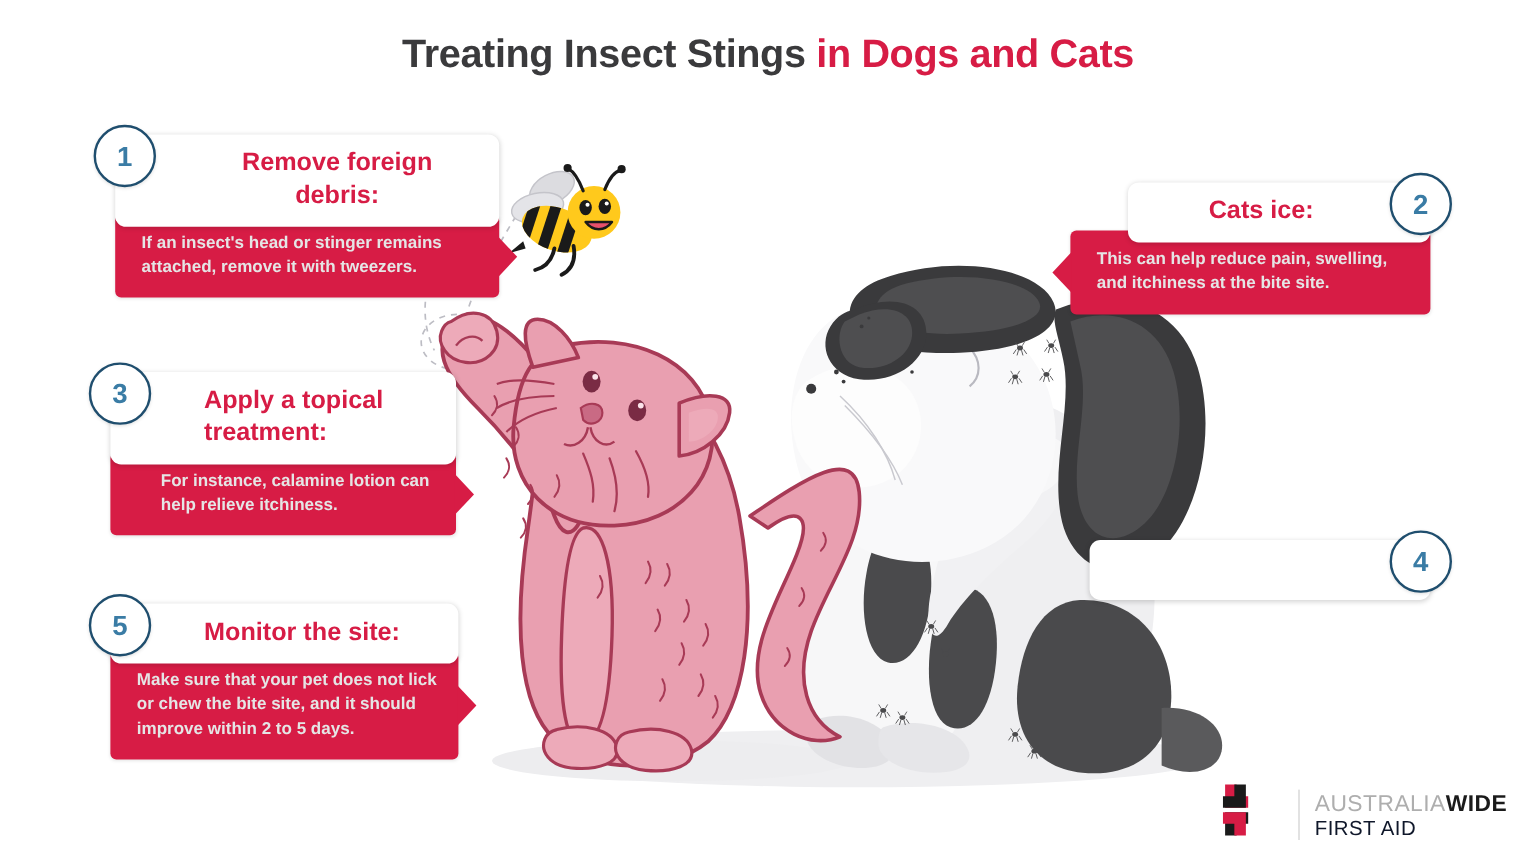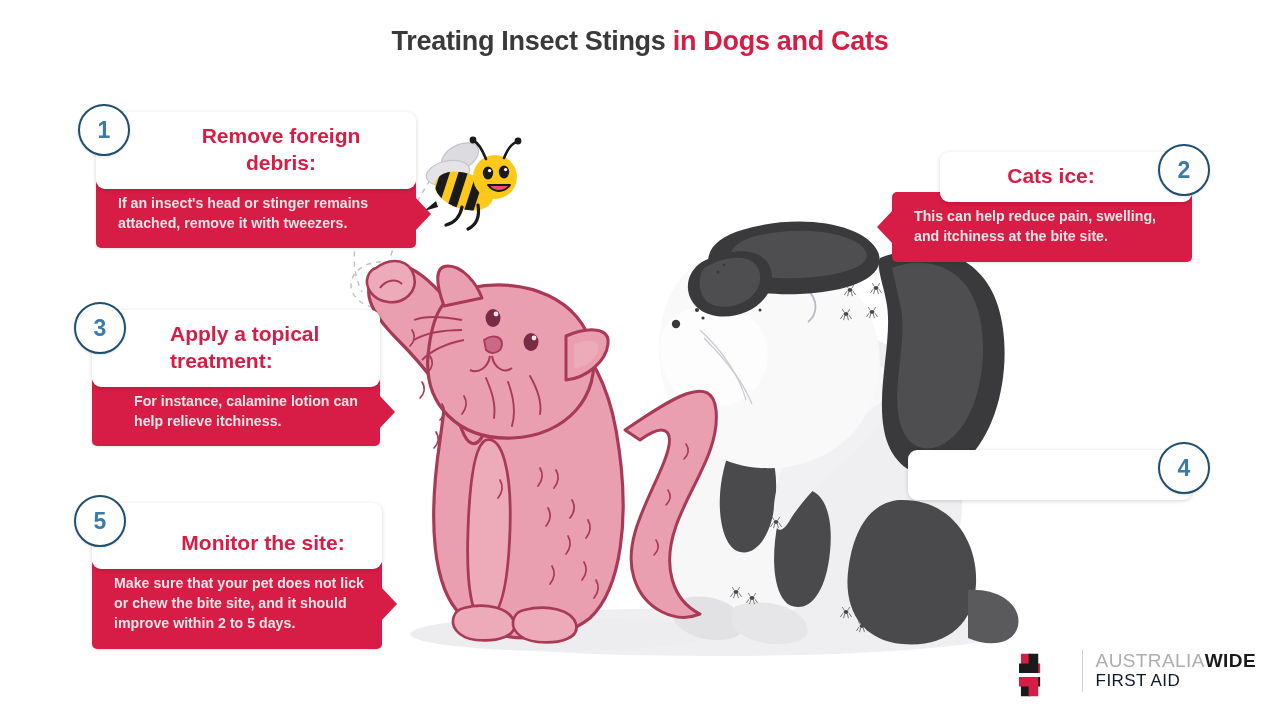--- a/index.html
+++ b/index.html
@@ -9,21 +9,21 @@
     background:#ffffff;
     font-family:"Liberation Sans", sans-serif;
     position:relative;
   }
   .stage { position:relative; width:1280px; height:720px; }
 
   
   .title {
     position:absolute; top:26px; left:0; width:1280px;
     text-align:center;
-    font-size:27px; font-weight:bold; letter-spacing:-0.3px;
+    font-size:33px; font-weight:bold; letter-spacing:-0.3px;
     white-space:nowrap;
   }
   .title .dark { color:#3a3a3c; }
   .title .accent { color:#D71C45; }
 
   
   .art { position:absolute; inset:0; z-index:1; pointer-events:none; }
 
   
   .card { position:absolute; z-index:5; }
@@ -102,26 +102,26 @@
   #card3 .htxt { text-align:left; }
   #card3 .card-body { padding-left:42px; }
 
   #card4 { left:890px; top:450px; width:302px; }
   #card4 .card-head { margin-left:18px; width:284px; padding-right:52px; }
   #card4 .htxt { text-align:left; }
   #card4 .card-body { padding-left:40px; }
 
   #card5 { left:92px;  top:503px; width:290px; }
   #card5 .card-head { padding-left:78px; }
-  #card5 .htxt { text-align:center; padding-right:10px;margin-top:16px; }
+  #card5 .htxt { padding-right:10px; }
 
   
   .logo {
     position:absolute; right:24px; bottom:20px;
-    display:flex; align-items:flex-start; gap:13px; z-index:7;
+    display:flex; align-items:flex-end; gap:13px; z-index:7;
   }
   .logo-mark { width:50px; height:50px; }
   .logo-div { width:1px; height:42px; background:#cfcfcf; }
   .logo-txt { line-height:1.12; }
   .logo-l1 { font-size:19px; letter-spacing:.4px; }
   .logo-l1 .lt { color:#aeaeae; }
   .logo-l1 .hv { color:#1a1a1a; font-weight:bold; }
   .logo-l2 { font-size:17px; letter-spacing:.4px; color:#0f172a; }
 </style>
 </head>

